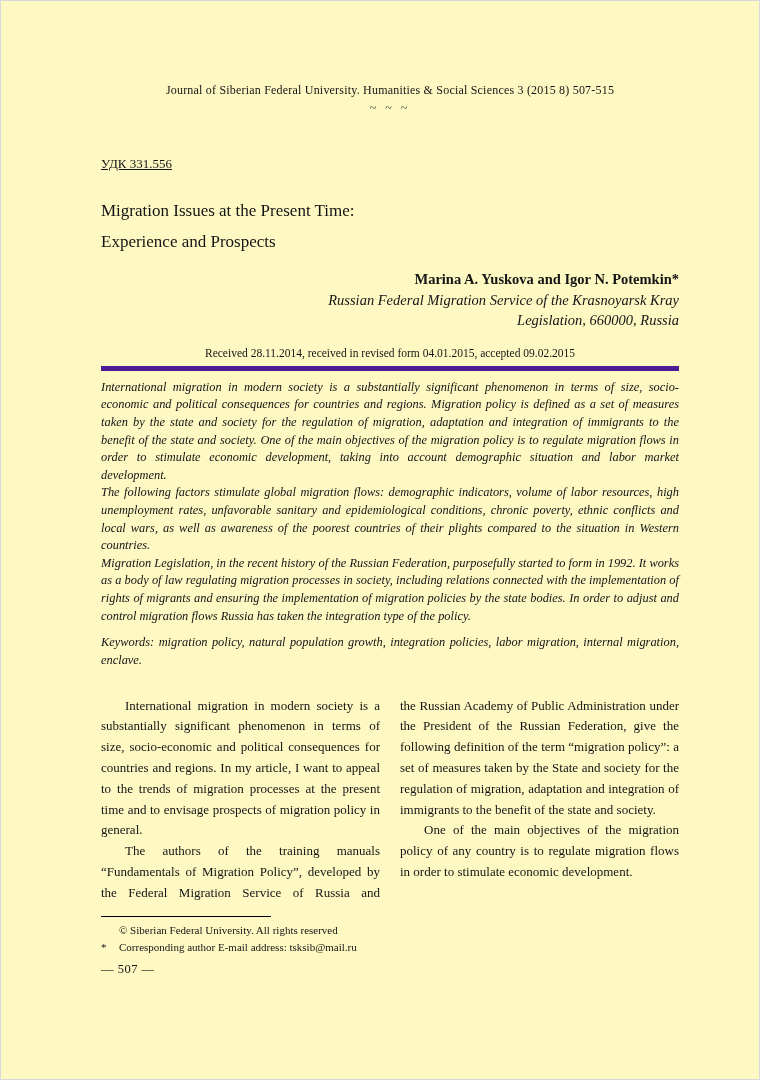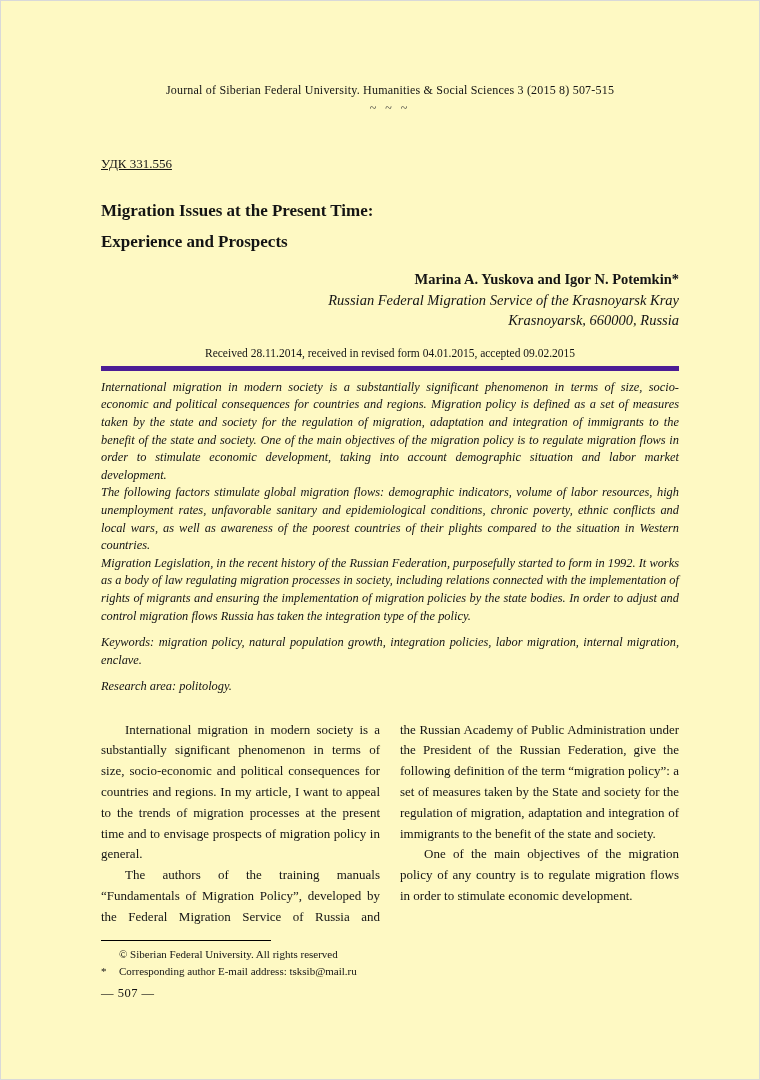--- a/index.html
+++ b/index.html
@@ -33,21 +33,21 @@
     color: #333333;
   }
   .udk {
     margin-top: 40px;
     font-size: 13px;
     text-decoration: underline;
   }
   .title {
     margin-top: 24px;
     font-size: 17px;
-    font-weight: bold;
+    font-weight: normal;
     line-height: 1.8;
   }
   .byline {
     margin-top: 14px;
     text-align: right;
     font-size: 14.5px;
     font-weight: bold;
   }
   .affiliation {
     margin-top: 2px;
@@ -132,33 +132,32 @@
 
   <div class="title">
     <div>Migration Issues at the Present Time:</div>
     <div>Experience and Prospects</div>
   </div>
 
   <div class="byline">Marina A. Yuskova and Igor N. Potemkin*</div>
 
   <div class="affiliation">
     <div>Russian Federal Migration Service of the Krasnoyarsk Kray</div>
-    <div>Krasnoyarsk, 660000, Russia</div>
+    <div>Legislation, 660000, Russia</div>
   </div>
 
   <div class="received">Received 28.11.2014, received in revised form 04.01.2015, accepted 09.02.2015</div>
 
   <div class="abstract">
     <p>International migration in modern society is a substantially significant phenomenon in terms of size, socio-economic and political consequences for countries and regions. Migration policy is defined as a set of measures taken by the state and society for the regulation of migration, adaptation and integration of immigrants to the benefit of the state and society. One of the main objectives of the migration policy is to regulate migration flows in order to stimulate economic development, taking into account demographic situation and labor market development.</p>
     <p>The following factors stimulate global migration flows: demographic indicators, volume of labor resources, high unemployment rates, unfavorable sanitary and epidemiological conditions, chronic poverty, ethnic conflicts and local wars, as well as awareness of the poorest countries of their plights compared to the situation in Western countries.</p>
     <p>Migration Legislation, in the recent history of the Russian Federation, purposefully started to form in 1992. It works as a body of law regulating migration processes in society, including relations connected with the implementation of rights of migrants and ensuring the implementation of migration policies by the state bodies. In order to adjust and control migration flows Russia has taken the integration type of the policy.</p>
   </div>
 
   <div class="keywords">Keywords: migration policy, natural population growth, integration policies, labor migration, internal migration, enclave.</div>
-  <div class="research-area">Research area: politology.</div>
 
   <div class="body-columns">
     <div class="col">
       <p class="indent">International migration in modern society is a substantially significant phenomenon in terms of size, socio-economic and political consequences for countries and regions. In my article, I want to appeal to the trends of migration processes at the present time and to envisage prospects of migration policy in general.</p>
       <p class="indent continues">The authors of the training manuals “Fundamentals of Migration Policy”, developed by the Federal Migration Service of Russia and</p>
     </div>
     <div class="col">
       <p>the Russian Academy of Public Administration under the President of the Russian Federation, give the following definition of the term “migration policy”: a set of measures taken by the State and society for the regulation of migration, adaptation and integration of immigrants to the benefit of the state and society.</p>
       <p class="indent">One of the main objectives of the migration policy of any country is to regulate migration flows in order to stimulate economic development.</p>
     </div>

